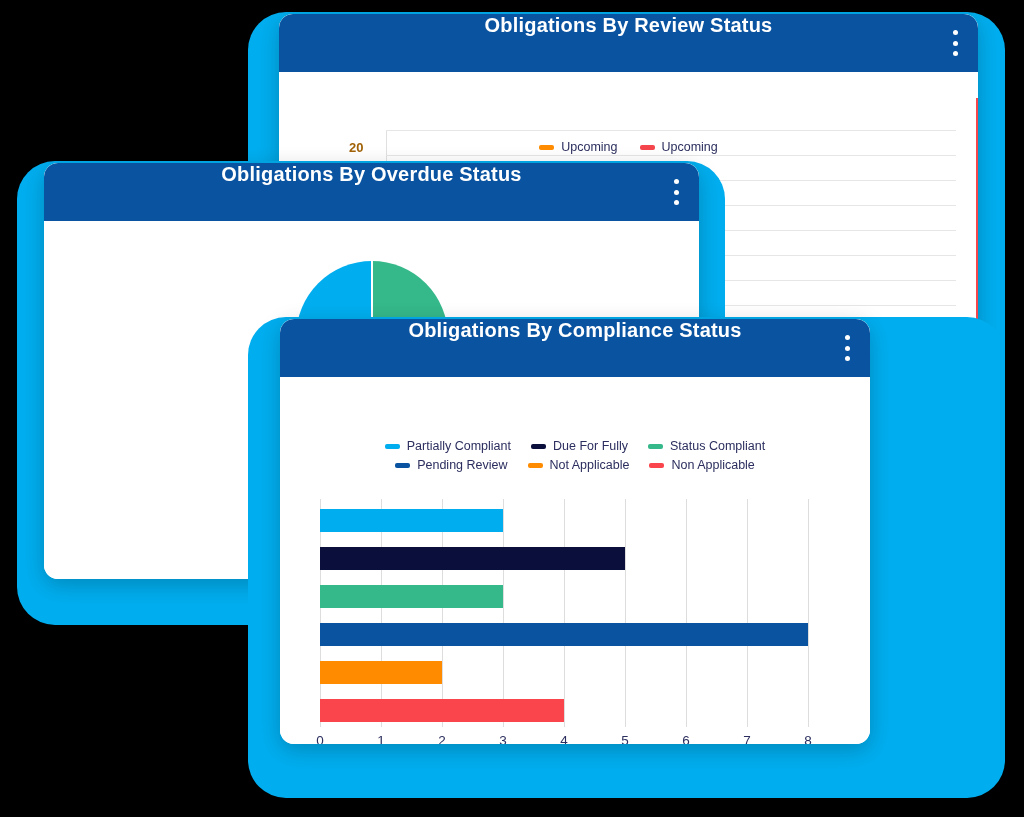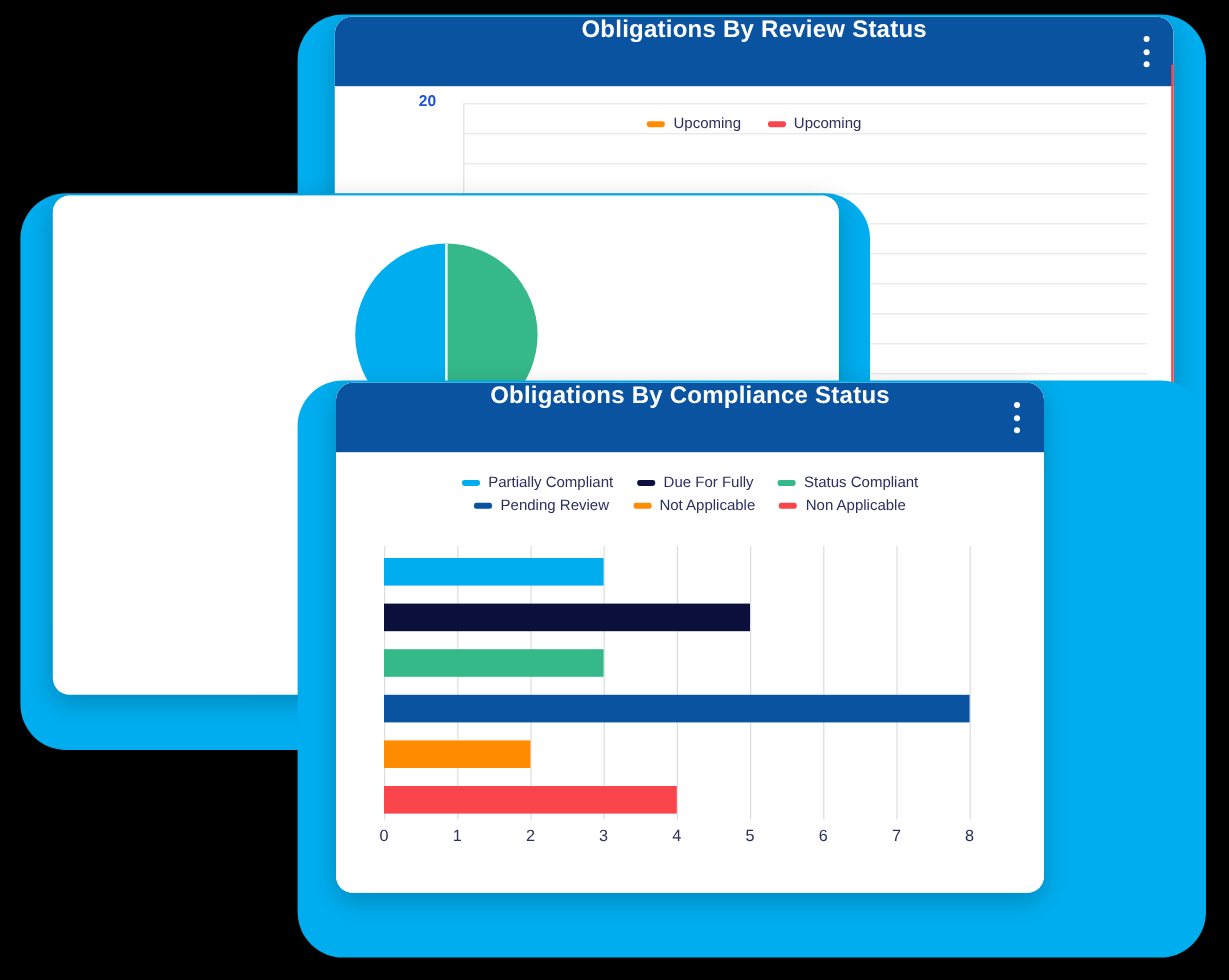--- a/index.html
+++ b/index.html
@@ -81,20 +81,21 @@
 
   
   .legend {
     display: flex;
     flex-wrap: wrap;
     justify-content: center;
     align-items: center;
     gap: 6px 22px;
     padding: 0 34px;
     box-sizing: border-box;
+    margin-top: 44px;
   }
   .legend-item {
     display: inline-flex;
     align-items: center;
     gap: 7px;
     white-space: nowrap;
     cursor: pointer;
   }
   .legend-swatch {
     display: inline-block;
@@ -112,24 +113,24 @@
   #chart1-plot {
     position: absolute;
     left: 107px;
     top: 14px;
     right: 22px;
     bottom: 0;
   }
   .ylabel-20 {
     position: absolute;
     left: 70px;
-    top: 4px;
+    top: 24px;
     font-size: 13px;
     font-weight: bold;
-    color: #1d4ed8;
+    color: #a16207;
   }
   .hgrid {
     position: absolute;
     left: 0;
     right: 0;
     height: 1px;
     background: #E6E6E6;
   }
   .vaxis {
     position: absolute;
@@ -258,20 +259,28 @@
 
         <div class="col-bar" style="left:590px; width:73px; height:400px; background:#F4464C;"></div>
       </div>
 
     </div>
   </div>
 
   <div class="frame" style="left:17px; top:161px; width:708px; height:464px;"></div>
 
   <div class="card" style="left:44px; top:163px; width:655px; height:416px;">
+    <div class="card-header">
+      <div class="card-title">Obligations By Overdue Status</div>
+      <div class="kebab">
+        <i></i>
+          <i></i>
+          <i></i>
+      </div>
+    </div>
     <div class="card-body">
 
 
       <div id="pie"></div>
 
     </div>
   </div>
 
   <div class="frame" style="left:248px; top:317px; width:757px; height:481px;"></div>
 

